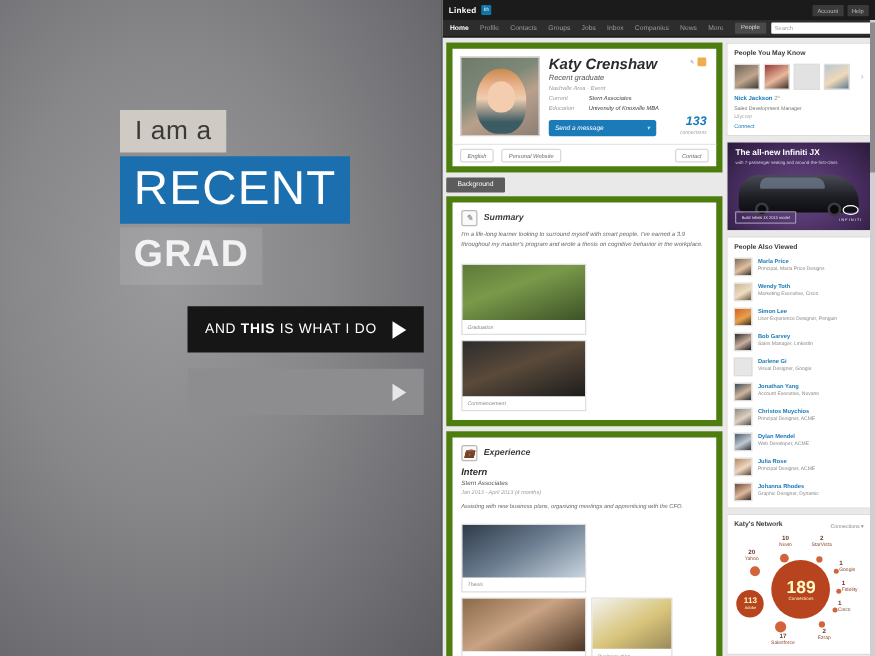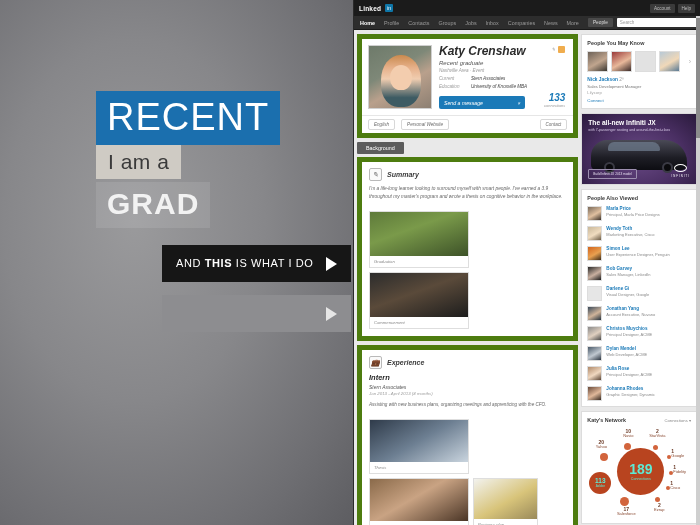--- a/index.html
+++ b/index.html
@@ -26,21 +26,21 @@
     display: inline-block; background: #1b6fae; color: #ffffff;
     font-size: 38px; line-height: 1; padding: 7px 11px 9px 11px;
     letter-spacing: 1px; margin-top: 3px; font-weight: 400;
   }
   .ph-line3 {
     display: inline-block; background: rgba(255,255,255,0.10); color: #f2f2f2;
     font-size: 30px; line-height: 1; padding: 7px 11px 9px 11px;
     letter-spacing: 1px; margin-top: 3px; font-weight: 700; text-align: right;
   }
   .cta {
-    position: absolute; left: 162px; display: flex; align-items: center;
+    position: absolute; left: 150px; display: flex; align-items: center;
     justify-content: space-between; padding: 0 14px;
   }
   .cta-dark { top: 245px; width: 189px; height: 37px; background: #161616; }
   .cta-grey { top: 295px; width: 189px; height: 37px; background: #8d8d90; }
   .cta-text { color: #ffffff; font-size: 9.5px; letter-spacing: .4px; line-height: 1.35; }
   .cta-dark .cta-text { font-size: 11px; letter-spacing: .6px; }
   .cta-text b { font-weight: 700; }
   .cta-grey .cta-text { text-align: center; flex: 1; color: #e8e8e8; font-size: 7.6px; }
   .play {
     width: 0; height: 0; border-left: 11px solid #ffffff;
@@ -194,42 +194,42 @@
   }
   .ad-brand .nm { font-size: 2.8px; letter-spacing: 1px; margin-top: 2px; }
 
   .pav-row { display: flex; gap: 4px; margin-top: 5px; align-items: flex-start; }
   .pav-av { width: 15px; height: 15px; border: 1px solid #ddd; flex: none; }
   .pav-name { font-size: 4.6px; font-weight: 700; color: #1b7ab8; line-height: 1.1; }
   .pav-sub { font-size: 4px; color: #8a8a8a; margin-top: 2px; line-height: 1.2; }
 
   .netwrap { position: relative; height: 92px; margin-top: 3px; }
   .bubble {
-    position: absolute; border-radius: 50%; background: #b8441f; color: #5eead4;
+    position: absolute; border-radius: 50%; background: #b8441f; color: #fef9c3;
     display: flex; flex-direction: column; align-items: center; justify-content: center;
   }
   .bubble .bn { font-weight: 700; line-height: 1; }
   .bubble .bl { line-height: 1; }
   .node-lbl { position: absolute; text-align: center; color: #8a4a32; font-size: 4px; line-height: 1.2; }
   .node-lbl .nn { font-weight: 700; color: #6b3a26; display: block; font-size: 5px; }
   .dot { position: absolute; border-radius: 50%; background: #d2643c; }
   .scroll-right {
     position: absolute; right: 0; top: 16px; width: 4px; height: 509px; background: #cfcfcf;
   }
   .scroll-thumb { position: absolute; right: 0; top: 18px; width: 4px; height: 120px; background: #8c8c8c; }
 </style>
 </head>
 <body>
 
 <div class="stage">
 
   <div class="promo">
     <div class="promo-head">
+      <div><span class="ph-line1">I am a</span></div>
       <div><span class="ph-line2">RECENT</span></div>
-      <div><span class="ph-line1">I am a</span></div>
       <div><span class="ph-line3">GRAD</span></div>
     </div>
 
     <div class="cta cta-dark">
       <div class="cta-text"><span>AND </span><b>THIS</b><span> IS WHAT I DO</span></div>
       <div class="play"></div>
     </div>
 
     <div class="cta cta-grey">
       <div class="cta-text">

